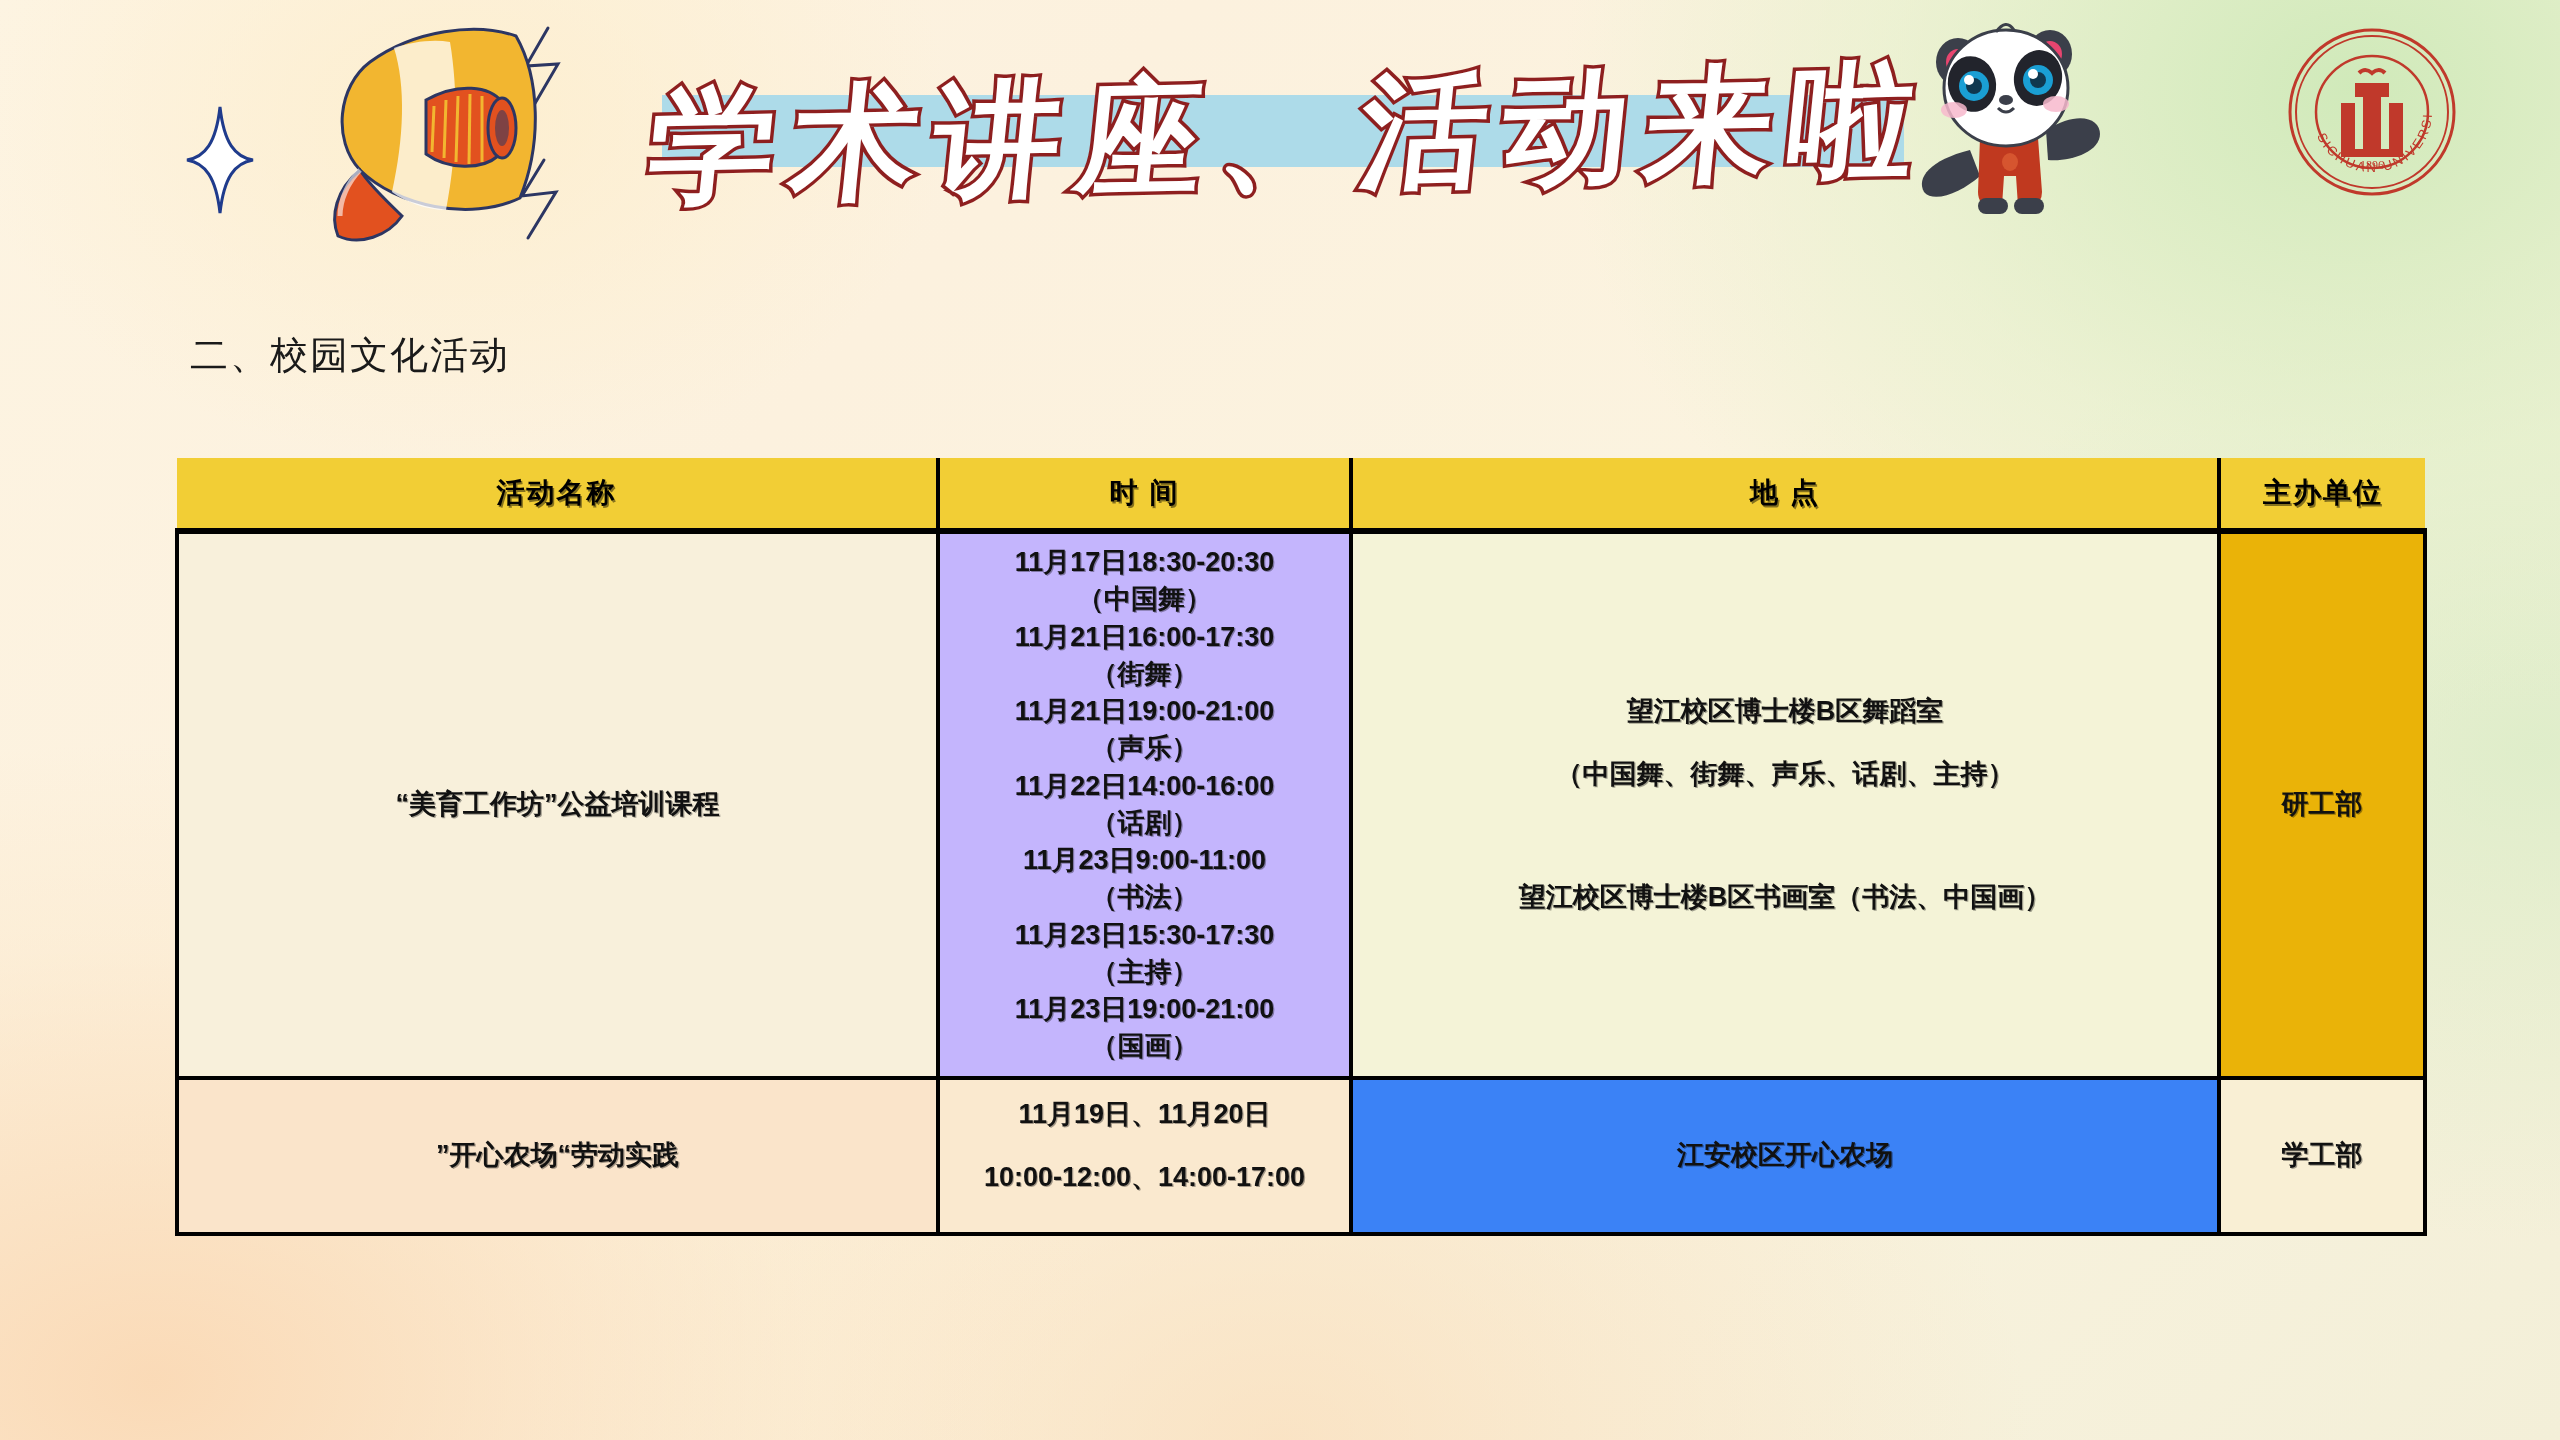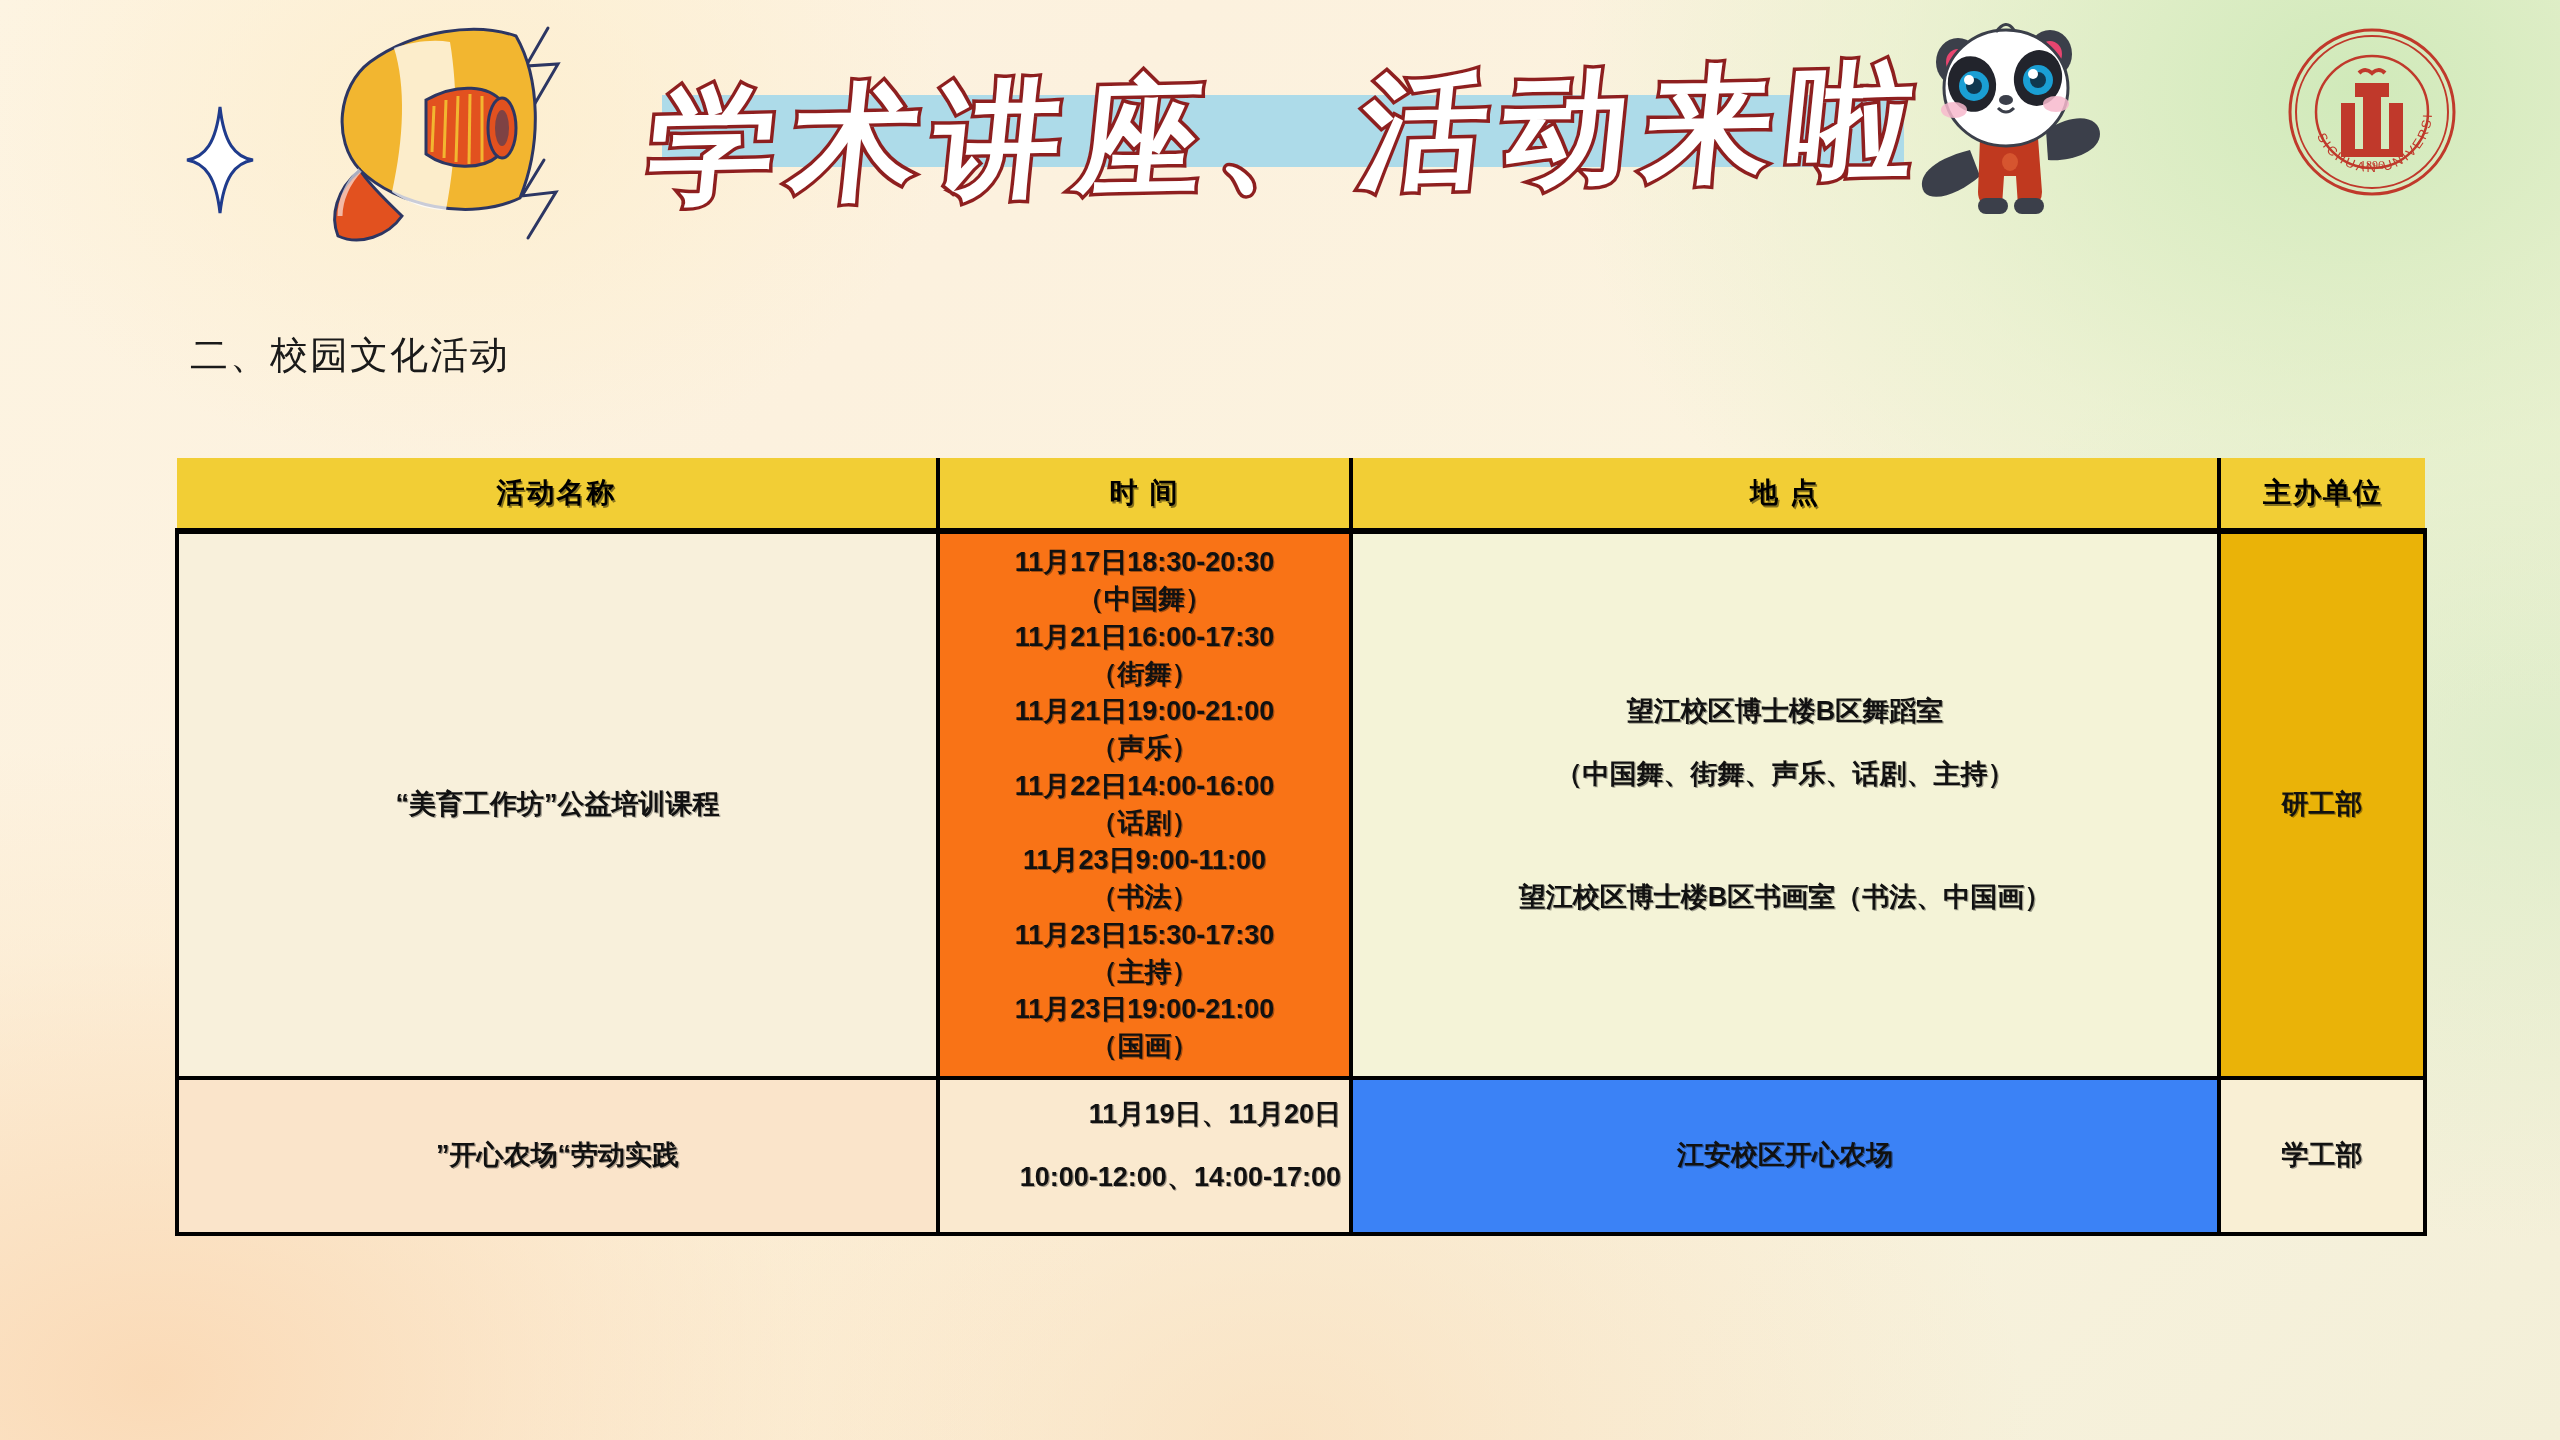--- a/index.html
+++ b/index.html
@@ -80,32 +80,32 @@
       border:4px solid #000;
       font-size:27px;font-weight:bold;color:#111;
       text-align:center;vertical-align:middle;
       padding:10px 8px;line-height:1.38;
       text-shadow:1.2px 1.2px 0 rgba(0,0,0,.35);
   }
   table.sched tbody tr:first-child td{border-top:6px solid #000;}
 
   
   .r1c1{background:#f8f0db;}
-  .r1c2{background:#f97316;}
+  .r1c2{background:#c4b5fd;}
   .r1c3{background:#f4f3d7;}
   .r1c4{background:#eab308;}
   .r2c1{background:#fae4ca;}
   .r2c2{background:#fae9cf;}
   .r2c3{background:#3b82f6;}
   .r2c4{background:#f9efd4;}
 
   .time-list > div{white-space:nowrap;}
   .loc-block{margin:0;}
   .loc-gap{height:86px;}
-  .row2-time div{margin:26px 0;text-align:right;}
+  .row2-time div{margin:26px 0;}
   .row2-time div:first-child{margin-top:6px;}
 </style>
 </head>
 <body>
 
 <div id="bg"></div>
 <div id="bg2"></div>
 
 <div class="header">
 

